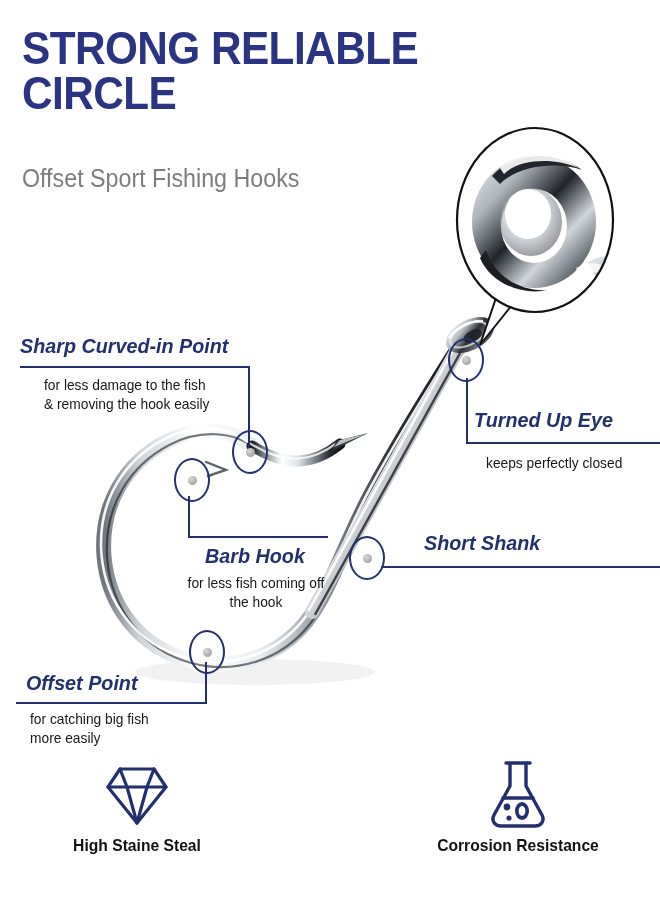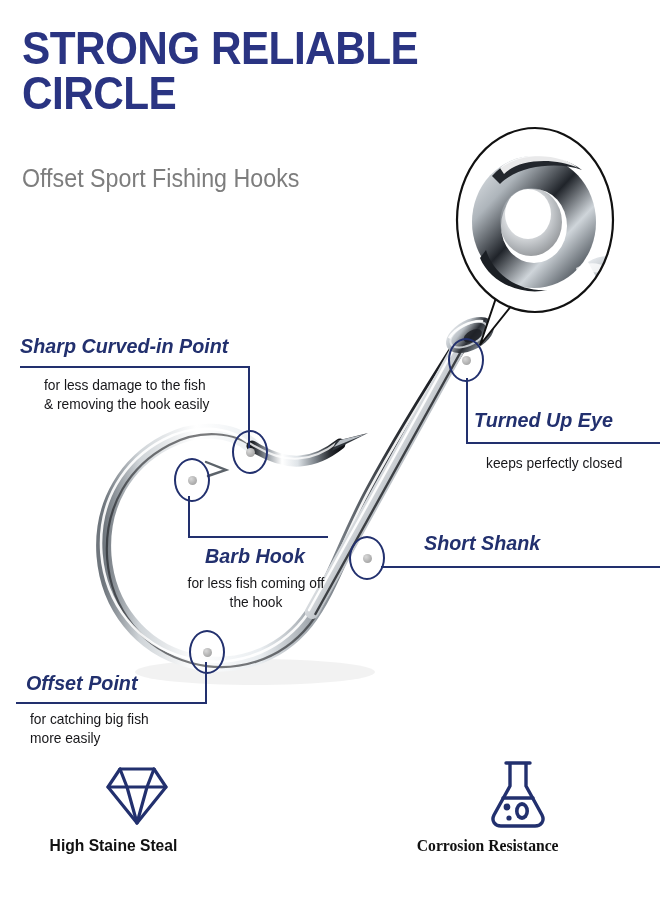--- a/index.html
+++ b/index.html
@@ -36,21 +36,21 @@
   .vline{position:absolute;width:0;border-left:2.4px solid #22306e;}
 
   
   .marker{position:absolute;border:2.4px solid #22306e;border-radius:50%;}
   .marker i{position:absolute;left:50%;top:50%;width:9px;height:9px;margin:-4.5px 0 0 -4.5px;
             background:radial-gradient(circle at 35% 32%,#d8d8d8,#a9a9a9 70%,#949494);
             border-radius:50%;}
 
   
   .features{position:absolute;left:0;top:758px;width:660px;height:118px;}
-  .feat{position:absolute;top:0;text-align:left;}
+  .feat{position:absolute;top:0;text-align:center;}
   .feat .ico{height:72px;display:flex;align-items:center;justify-content:center;}
   .feat .cap{margin-top:6px;font-size:17px;font-weight:700;color:#111;
              transform:scaleX(0.92);white-space:nowrap;}
 
   
   .hookwrap{position:absolute;left:0;top:0;width:660px;height:900px;pointer-events:none;}
 </style>
 </head>
 <body>
 
@@ -230,21 +230,21 @@
             <path d="M 14 8 L 48 8 L 60 26 L 31 62 L 2 26 Z"></path>
             <path d="M 2 26 L 60 26"></path>
             <path d="M 14 8 L 21 26 L 31 62 L 41 26 L 48 8"></path>
           </g>
         </svg>
       </div>
       <div class="cap">High Staine Steal</div>
     </div>
 
 
-    <div class="feat" style="left:408px;width:220px;font-family:Liberation Serif, serif;">
+    <div class="feat" style="left:408px;width:220px;">
       <div class="ico">
         <svg width="58" height="70" viewBox="0 0 58 70">
           <g fill="none" stroke="#22306e" stroke-width="3.4" stroke-linejoin="round" stroke-linecap="round">
             <path d="M 17 4 L 41 4"></path>
             <path d="M 21 5 L 21 27 L 5 56 C 2 62, 6 67, 12 67 L 46 67 C 52 67, 56 62, 53 56 L 37 27 L 37 5"></path>
             <path d="M 14 39 L 44 39"></path>
           </g>
           <g fill="#22306e">
             <ellipse cx="33" cy="52" rx="7" ry="9"></ellipse>
             <circle cx="18" cy="48" r="3.4"></circle>

